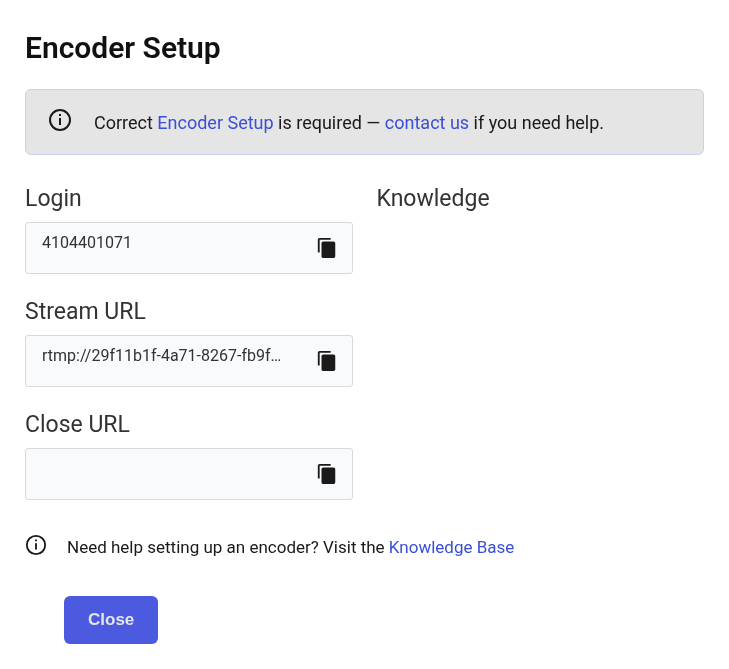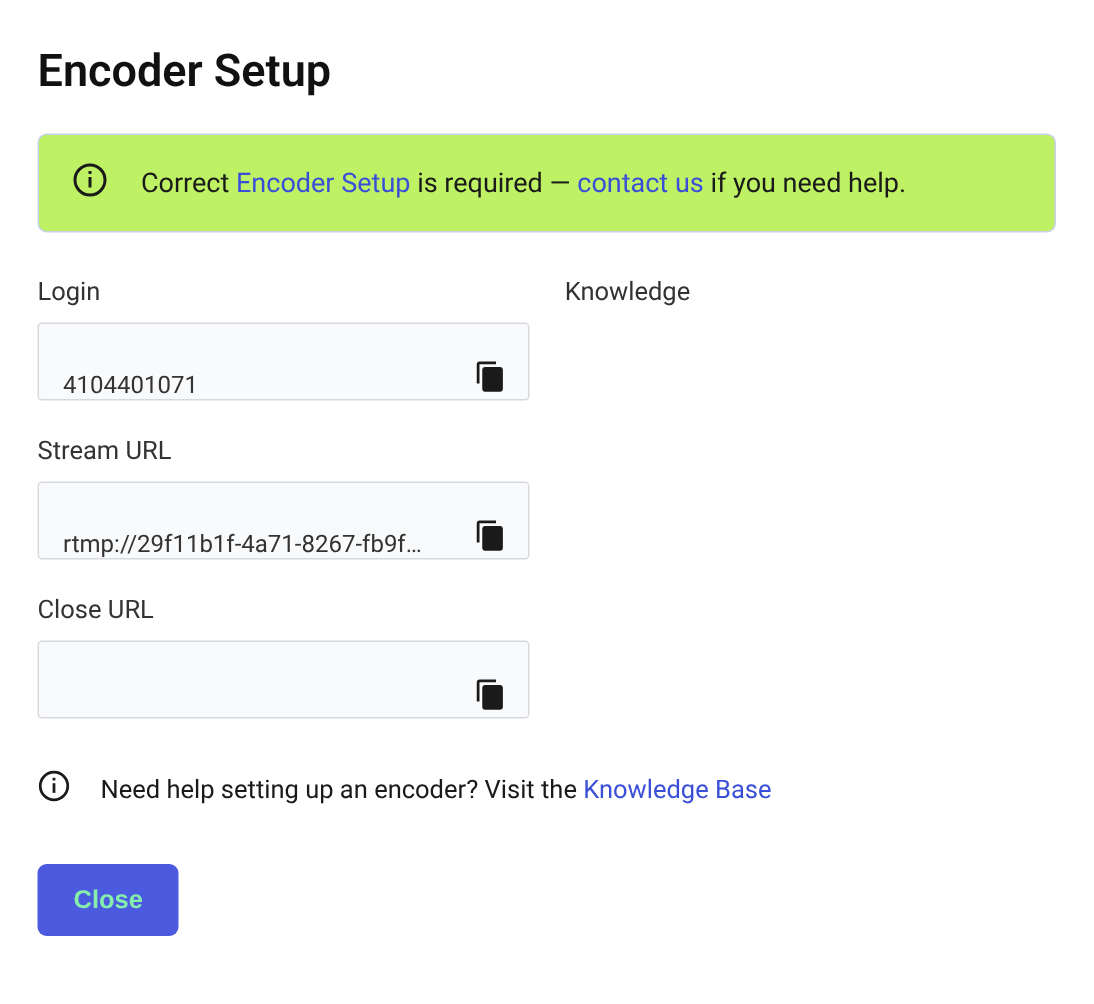--- a/index.html
+++ b/index.html
@@ -13,21 +13,21 @@
     h1 {
       font-size: 30px;
       font-weight: 600;
       color: #111;
       margin-bottom: 24px;
     }
     .alert {
       display: flex;
       align-items: center;
       gap: 22px;
-      background: #bef264;
+      background: #e5e5e5;
       border: 1px solid #c9d0eb;
       border-radius: 6px;
       padding: 18px 22px;
       margin-bottom: 30px;
     }
     .alert-text {
       font-size: 18px;
       color: #1a1a1a;
     }
     .alert-text a {
@@ -35,33 +35,33 @@
       text-decoration: none;
     }
     .grid {
       display: grid;
       grid-template-columns: 1fr 1fr;
       gap: 24px 24px;
     }
     .field {}
     .field.span2 { grid-column: 1 / 2; }
     .label {
-      font-size: 17px;
+      font-size: 23px;
       color: #333;
       margin-bottom: 10px;
       display: block;
     }
     .input-wrap {
       display: flex;
-      align-items: flex-end;
+      align-items: flex-start;
       border: 1px solid #d7d9de;
       background: #f9fafb;
       border-radius: 3px;
       height: 52px;
-      padding: 0 10px 0 16px;
+      padding: 10px 10px 0 16px;
     }
     .value {
       flex: 1;
       font-size: 16px;
       color: #333;
       white-space: nowrap;
       overflow: hidden;
       text-overflow: ellipsis;
       min-width: 0;
     }
@@ -83,27 +83,28 @@
       font-size: 17px;
       color: #1a1a1a;
     }
     .help-row a {
       color: #3a4fd8;
       text-decoration: none;
     }
     .close-btn {
       margin-top: 36px;
       background: #4c5ae0;
-      color: #86efac;
+      color: #e5e5e5;
       border: none;
       font-size: 17px;
       font-weight: 600;
       padding: 14px 24px;
       border-radius: 6px;
       cursor: pointer;
+      margin-left: 39px;
     }
     .info-icon-svg {
       flex-shrink: 0;
     }
   </style>
 </head>
 <body>
 
 
 

